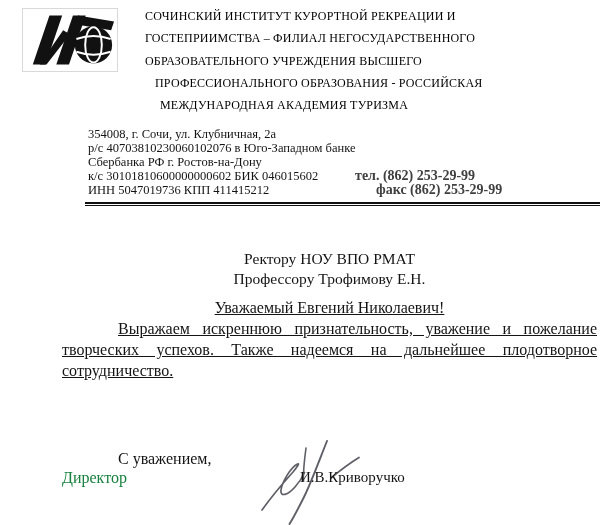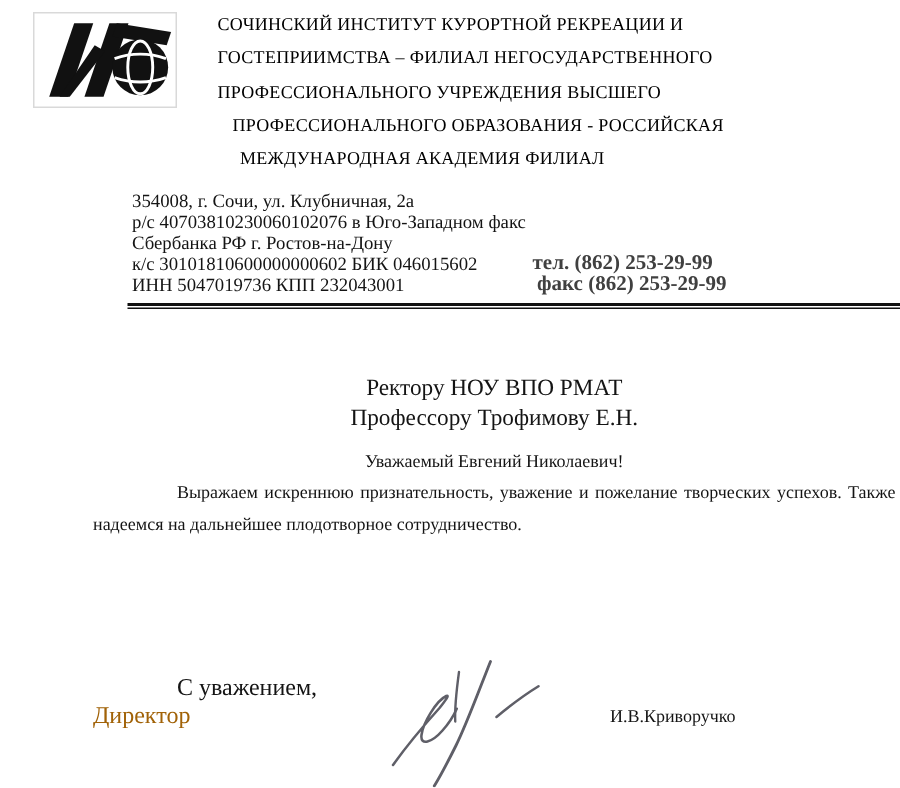--- a/index.html
+++ b/index.html
@@ -28,56 +28,56 @@
 
   
   .requisites{
     position:absolute;left:88px;top:127px;
     font-size:12.5px;line-height:14px;color:#141414;
   }
   .contacts{
     position:absolute;left:355px;top:169px;
     font-size:14px;line-height:14px;color:#404040;font-weight:bold;
   }
-  .contacts .fax-line{margin-left:3px;}
+  .contacts .fax-line{margin-left:21px;}
 
   
   .rule{position:absolute;left:85px;top:202px;width:515px;}
   .rule-thick{height:2px;background:#111;}
   .rule-gap{height:1px;background:#fff;}
   .rule-thin{height:1px;background:#111;}
 
   
   .recipient{
     position:absolute;left:62px;top:249px;width:535px;
     text-align:center;font-size:15.5px;line-height:20px;color:#141414;
   }
 
   
   .letter-body{
     position:absolute;left:62px;top:297px;width:535px;
-    font-size:12px;line-height:21px;color:#141414;
+    font-size:16px;line-height:21px;color:#141414;text-decoration:underline;
   }
   .salutation{text-align:center;}
   .letter-body p{
     margin:0;text-align:justify;text-indent:56px;
   }
   .closing{
     position:absolute;left:62px;top:448px;width:400px;
     font-size:16px;line-height:21px;text-indent:56px;color:#141414;
   }
 
   
   .position-title{
     position:absolute;left:62px;top:467px;
-    font-size:16px;line-height:21px;color:#a16207;
+    font-size:16px;line-height:21px;color:#15803d;
   }
   .signer-name{
-    position:absolute;left:300px;top:467px;width:297px;text-align:center;
-    font-size:12px;line-height:21px;color:#141414;
+    position:absolute;left:300px;top:467px;width:297px;text-align:left;
+    font-size:15px;line-height:21px;color:#141414;
   }
   .signature{
     position:absolute;left:250px;top:432px;width:118px;height:93px;
   }
   .signature svg{width:100%;height:100%;display:block;}
 </style>
 </head>
 <body>
 
 <div class="page">
@@ -96,31 +96,31 @@
       <circle cx="72" cy="36" r="19" fill="#111"></circle>
       <ellipse cx="72" cy="36" rx="8.5" ry="18" fill="none" stroke="#fff" stroke-width="2"></ellipse>
       <path d="M54.5 30 Q72 24 89.5 30" fill="none" stroke="#fff" stroke-width="2"></path>
       <path d="M54.5 43 Q72 49 89.5 43" fill="none" stroke="#fff" stroke-width="2"></path>
     </svg>
   </div>
 
   <div class="org-name">
     <div class="org-line">СОЧИНСКИЙ ИНСТИТУТ КУРОРТНОЙ РЕКРЕАЦИИ И</div>
     <div class="org-line">ГОСТЕПРИИМСТВА – ФИЛИАЛ  НЕГОСУДАРСТВЕННОГО</div>
-    <div class="org-line">ПРОФЕССИОНАЛЬНОГО УЧРЕЖДЕНИЯ ВЫСШЕГО</div>
+    <div class="org-line">ОБРАЗОВАТЕЛЬНОГО УЧРЕЖДЕНИЯ ВЫСШЕГО</div>
     <div class="org-line indent-a">ПРОФЕССИОНАЛЬНОГО ОБРАЗОВАНИЯ - РОССИЙСКАЯ</div>
-    <div class="org-line indent-b">МЕЖДУНАРОДНАЯ АКАДЕМИЯ ФИЛИАЛ</div>
+    <div class="org-line indent-b">МЕЖДУНАРОДНАЯ АКАДЕМИЯ ТУРИЗМА</div>
   </div>
 
   <div class="requisites">
     <div>354008, г. Сочи, ул. Клубничная, 2а</div>
-    <div>р/с 40703810230060102076 в Юго-Западном факс</div>
+    <div>р/с 40703810230060102076 в Юго-Западном банке</div>
     <div>Сбербанка РФ г. Ростов-на-Дону</div>
     <div>к/с 30101810600000000602 БИК 046015602</div>
-    <div>ИНН 5047019736 КПП 232043001</div>
+    <div>ИНН 5047019736 КПП 411415212</div>
   </div>
 
   <div class="contacts">
     <div>тел. (862) 253-29-99</div>
     <div class="fax-line">факс (862) 253-29-99</div>
   </div>
 
   <div class="rule">
     <div class="rule-thick"></div>
     <div class="rule-gap"></div>

